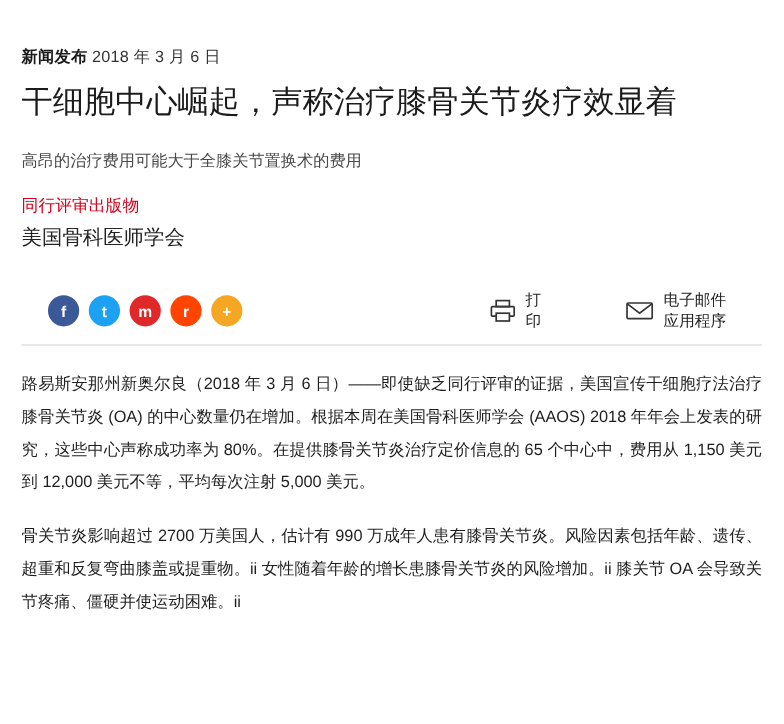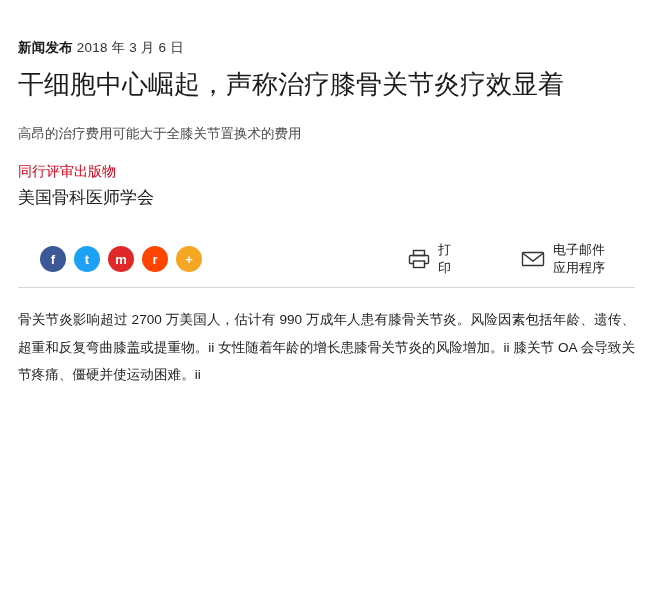--- a/index.html
+++ b/index.html
@@ -188,16 +188,17 @@
           </svg>
         </span>
         <span class="txt">电子邮件应用程序</span>
       </div>
     </div>
   </div>
 
   <div class="rule"></div>
 
   <div class="body">
+    <p>路易斯安那州新奥尔良（2018 年 3 月 6 日）——即使缺乏同行评审的证据，美国宣传干细胞疗法治疗膝骨关节炎 (OA) 的中心数量仍在增加。根据本周在美国骨科医师学会 (AAOS) 2018 年年会上发表的研究，这些中心声称成功率为 80%。在提供膝骨关节炎治疗定价信息的 65 个中心中，费用从 1,150 美元到 12,000 美元不等，平均每次注射 5,000 美元。</p>
     <p>骨关节炎影响超过 2700 万美国人，估计有 990 万成年人患有膝骨关节炎。风险因素包括年龄、遗传、超重和反复弯曲膝盖或提重物。ii 女性随着年龄的增长患膝骨关节炎的风险增加。ii 膝关节 OA 会导致关节疼痛、僵硬并使运动困难。ii</p>
   </div>
 
 </div>
 
 </body></html>

